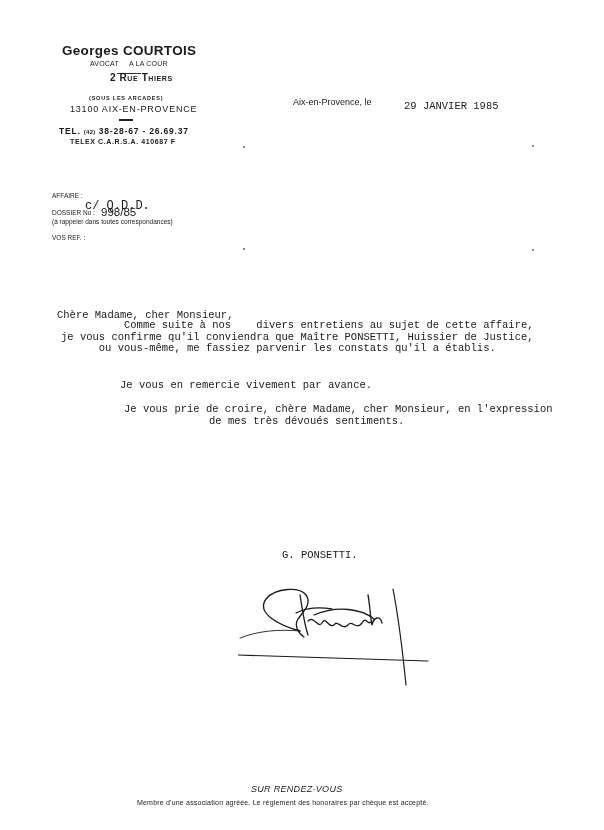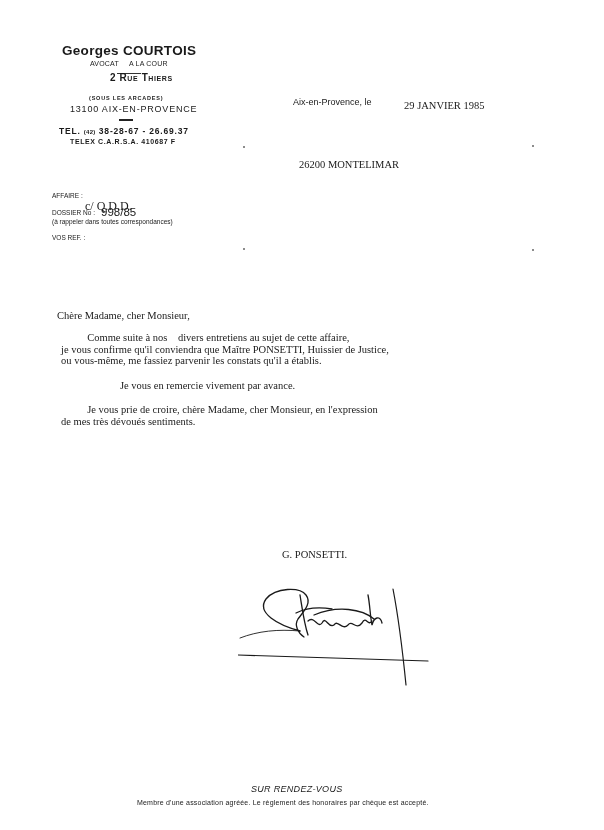--- a/index.html
+++ b/index.html
@@ -1,19 +1,19 @@
 <!DOCTYPE html>
 <html><head>
   <meta charset="utf-8">
   <style>
     html, body { margin: 0; padding: 0; background: #ffffff; }
     body { width: 604px; height: 830px; position: relative; overflow: hidden; color: #1a1a1a; }
-    .abs { position: absolute; white-space: nowrap; }
+    .abs { position: absolute; white-space: nowrap; text-align: center; }
     .sans { font-family: "Liberation Sans", "DejaVu Sans", sans-serif; }
-    .mono { font-family: Liberation Serif, serif; }
+    .mono { font-family: Liberation Mono, monospace; }
 
     .lh-name { left: 62px; top: 43px; font-size: 13.5px; font-weight: bold; letter-spacing: 0.3px; }
     .lh-title { left: 90px; top: 60px; font-size: 7px; letter-spacing: 0.2px; }
     .lh-title .sp { display:inline-block; width: 10px; }
     .lh-rule1 { left: 117px; top: 73px; width: 24px; height: 1px; background: #333; }
     .lh-street { left: 110px; top: 72px; font-size: 10px; font-weight: bold; letter-spacing: 0.6px; font-variant: small-caps; }
     .lh-sous { left: 89px; top: 95px; font-size: 5.5px; font-weight: bold; letter-spacing: 0.8px; }
     .lh-city { left: 70px; top: 104px; font-size: 9px; font-weight: normal; letter-spacing: 0.8px; }
     .lh-rule2 { left: 119px; top: 119px; width: 14px; height: 1.5px; background: #222; }
     .lh-tel { left: 59px; top: 126px; font-size: 8.5px; font-weight: bold; letter-spacing: 0.8px; }
@@ -28,21 +28,21 @@
 
     .ref-affaire-label { left: 52px; top: 192px; font-size: 6.5px; }
     .ref-affaire-value { left: 85px; top: 187px; font-size: 12px; margin-top: 12px; }
     .ref-dossier-label { left: 52px; top: 209px; font-size: 6.5px; }
     .ref-dossier-value { left: 101px; top: 206px; font-size: 11.5px; }
     .ref-dossier-note { left: 52px; top: 218px; font-size: 6.5px; }
     .ref-vosref-label { left: 52px; top: 234px; font-size: 6.5px; }
 
     .body-text { font-size: 10.5px; line-height: 11.5px; }
     .salutation { left: 57px; top: 310px; }
-    .para1 { left: 61px; top: 332px; white-space: pre; }
+    .para1 { left: 61px; top: 320px; white-space: pre; }
     .para2 { left: 120px; top: 380px; }
     .para3 { left: 61px; top: 404px; white-space: pre; }
 
     .signoff { left: 282px; top: 549px; font-size: 10.5px; }
     .signature { left: 238px; top: 585px; }
 
     .footer-rdv { left: 251px; top: 784px; font-size: 9px; letter-spacing: 0.3px; font-style: italic; }
     .footer-note { left: 137px; top: 799px; font-size: 7px; letter-spacing: 0.2px; }
 
     .dot { position: absolute; width: 2px; height: 2px; background: #666; border-radius: 1px; }
@@ -65,21 +65,20 @@
     <small>(42)</small>
     <span>38-28-67 - 26.69.37</span>
   </div>
   <div class="abs sans lh-telex">TELEX C.A.R.S.A. 410687 F</div>
 </div>
 
 <div class="abs sans date-label">Aix-en-Provence, le</div>
 <div class="abs mono date-value">29 JANVIER 1985</div>
 
 <div class="abs mono recipient">
-  <div class="blk">26200 MONTELIMAR</div>
 </div>
 
 <div>
   <div class="abs sans ref-affaire-label">AFFAIRE :</div>
   <div class="abs mono ref-affaire-value">c/ Q.D.D.</div>
   <div class="abs sans ref-dossier-label">DOSSIER No :</div>
   <div class="abs sans ref-dossier-value">998/85</div>
   <div class="abs sans ref-dossier-note">(à rappeler dans toutes correspondances)</div>
   <div class="abs sans ref-vosref-label">VOS REF. :</div>
 </div>

